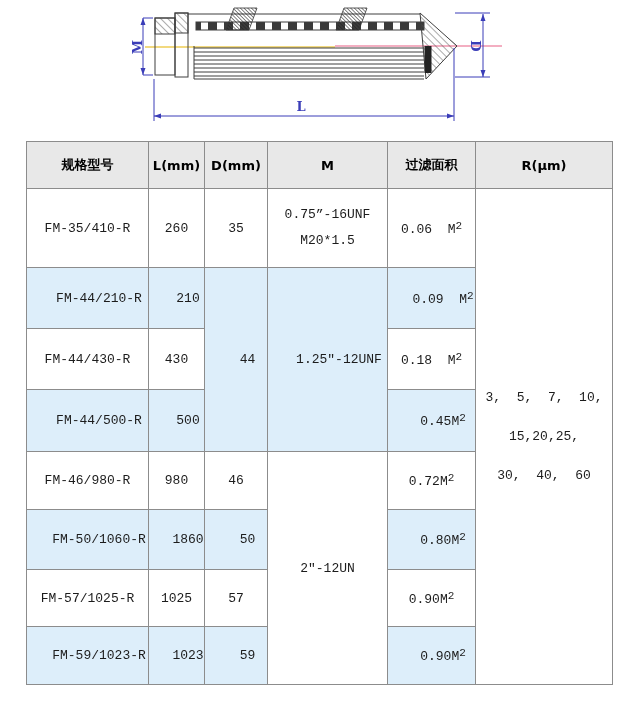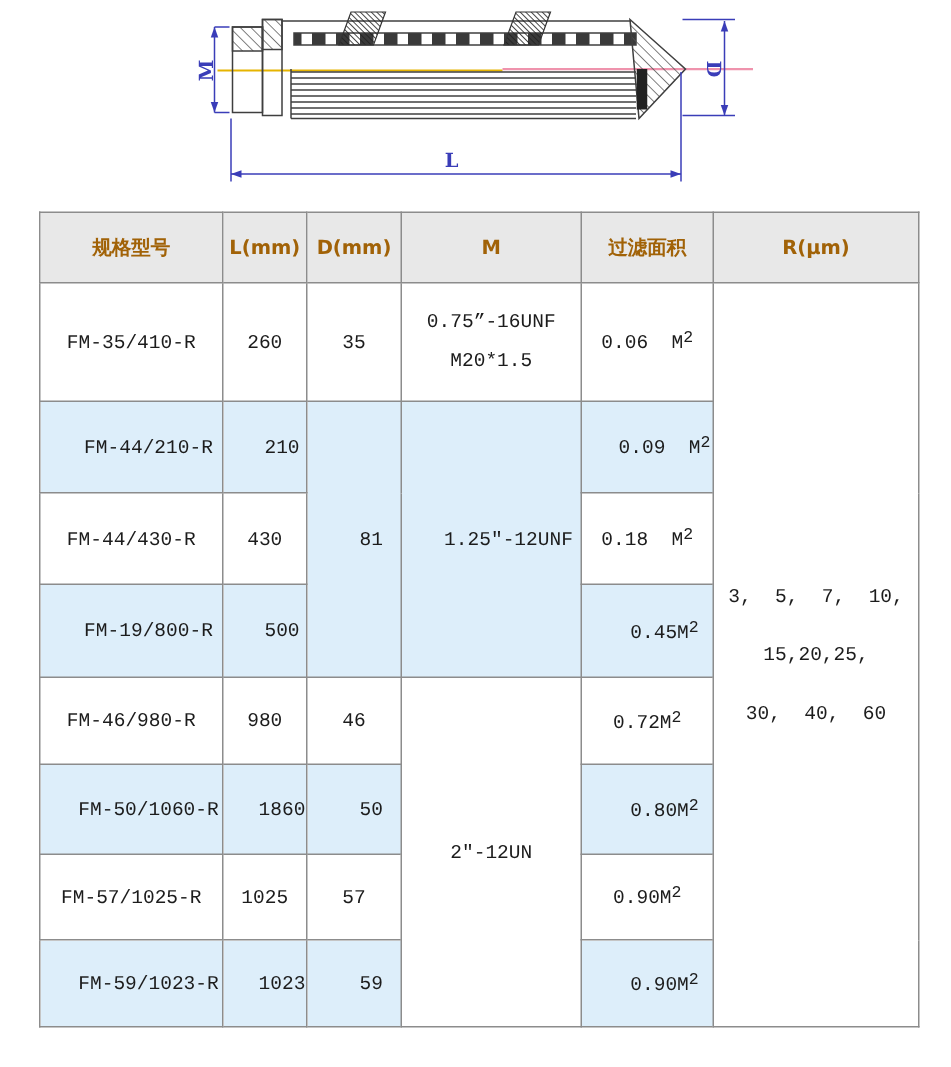--- a/index.html
+++ b/index.html
@@ -14,21 +14,21 @@
   .dimtext { fill:var(--dim); font-family:"DejaVu Serif", serif; font-weight:bold; font-size:13px; }
   .outline { stroke:#3f3f3f; stroke-width:1; fill:none; }
 
   .table-wrap { position:absolute; left:26px; top:141px; }
   table { border-collapse:collapse; table-layout:fixed; }
   th, td {
     border:1px solid var(--border); text-align:center; vertical-align:middle;
     padding:0; overflow:hidden;
   }
   th {
-    background:var(--header-bg); font-weight:bold; font-size:13px; color:#a16207;
+    background:var(--header-bg); font-weight:bold; font-size:13px; color:#000000;
     font-family:"DejaVu Sans", sans-serif;
   }
   td {
     background:#ffffff;
     font-family:Liberation Mono, monospace;
     font-size:13px; color:#1c1c1c;
   }
   tr.alt td { background:var(--alt-bg);padding-left:23px; }
   td.merged { background:#ffffff; }
   .pre { white-space:pre; }
@@ -152,31 +152,31 @@
           <td><span class="pre">0.06  M</span><sup class="sq">2</sup></td>
           <td class="merged" rowspan="8">
             <div class="r-line">3,  5,  7,  10,</div>
             <div class="r-line">15,20,25,</div>
             <div class="r-line">30,  40,  60</div>
           </td>
         </tr>
         <tr class="alt" style="height:61px">
           <td>FM-44/210-R</td>
           <td>210</td>
-          <td class="merged" rowspan="3">81</td>
+          <td class="merged" rowspan="3">44</td>
           <td class="merged" rowspan="3">1.25″-12UNF</td>
           <td><span class="pre">0.09  M</span><sup class="sq">2</sup></td>
         </tr>
         <tr style="height:61px">
           <td>FM-44/430-R</td>
           <td>430</td>
           <td><span class="pre">0.18  M</span><sup class="sq">2</sup></td>
         </tr>
         <tr class="alt" style="height:62px">
-          <td>FM-19/800-R</td>
+          <td>FM-44/500-R</td>
           <td>500</td>
           <td><span class="pre">0.45M</span><sup class="sq">2</sup></td>
         </tr>
         <tr style="height:58px">
           <td>FM-46/980-R</td>
           <td>980</td>
           <td>46</td>
           <td class="merged" rowspan="4">2″-12UN</td>
           <td><span class="pre">0.72M</span><sup class="sq">2</sup></td>
         </tr>

